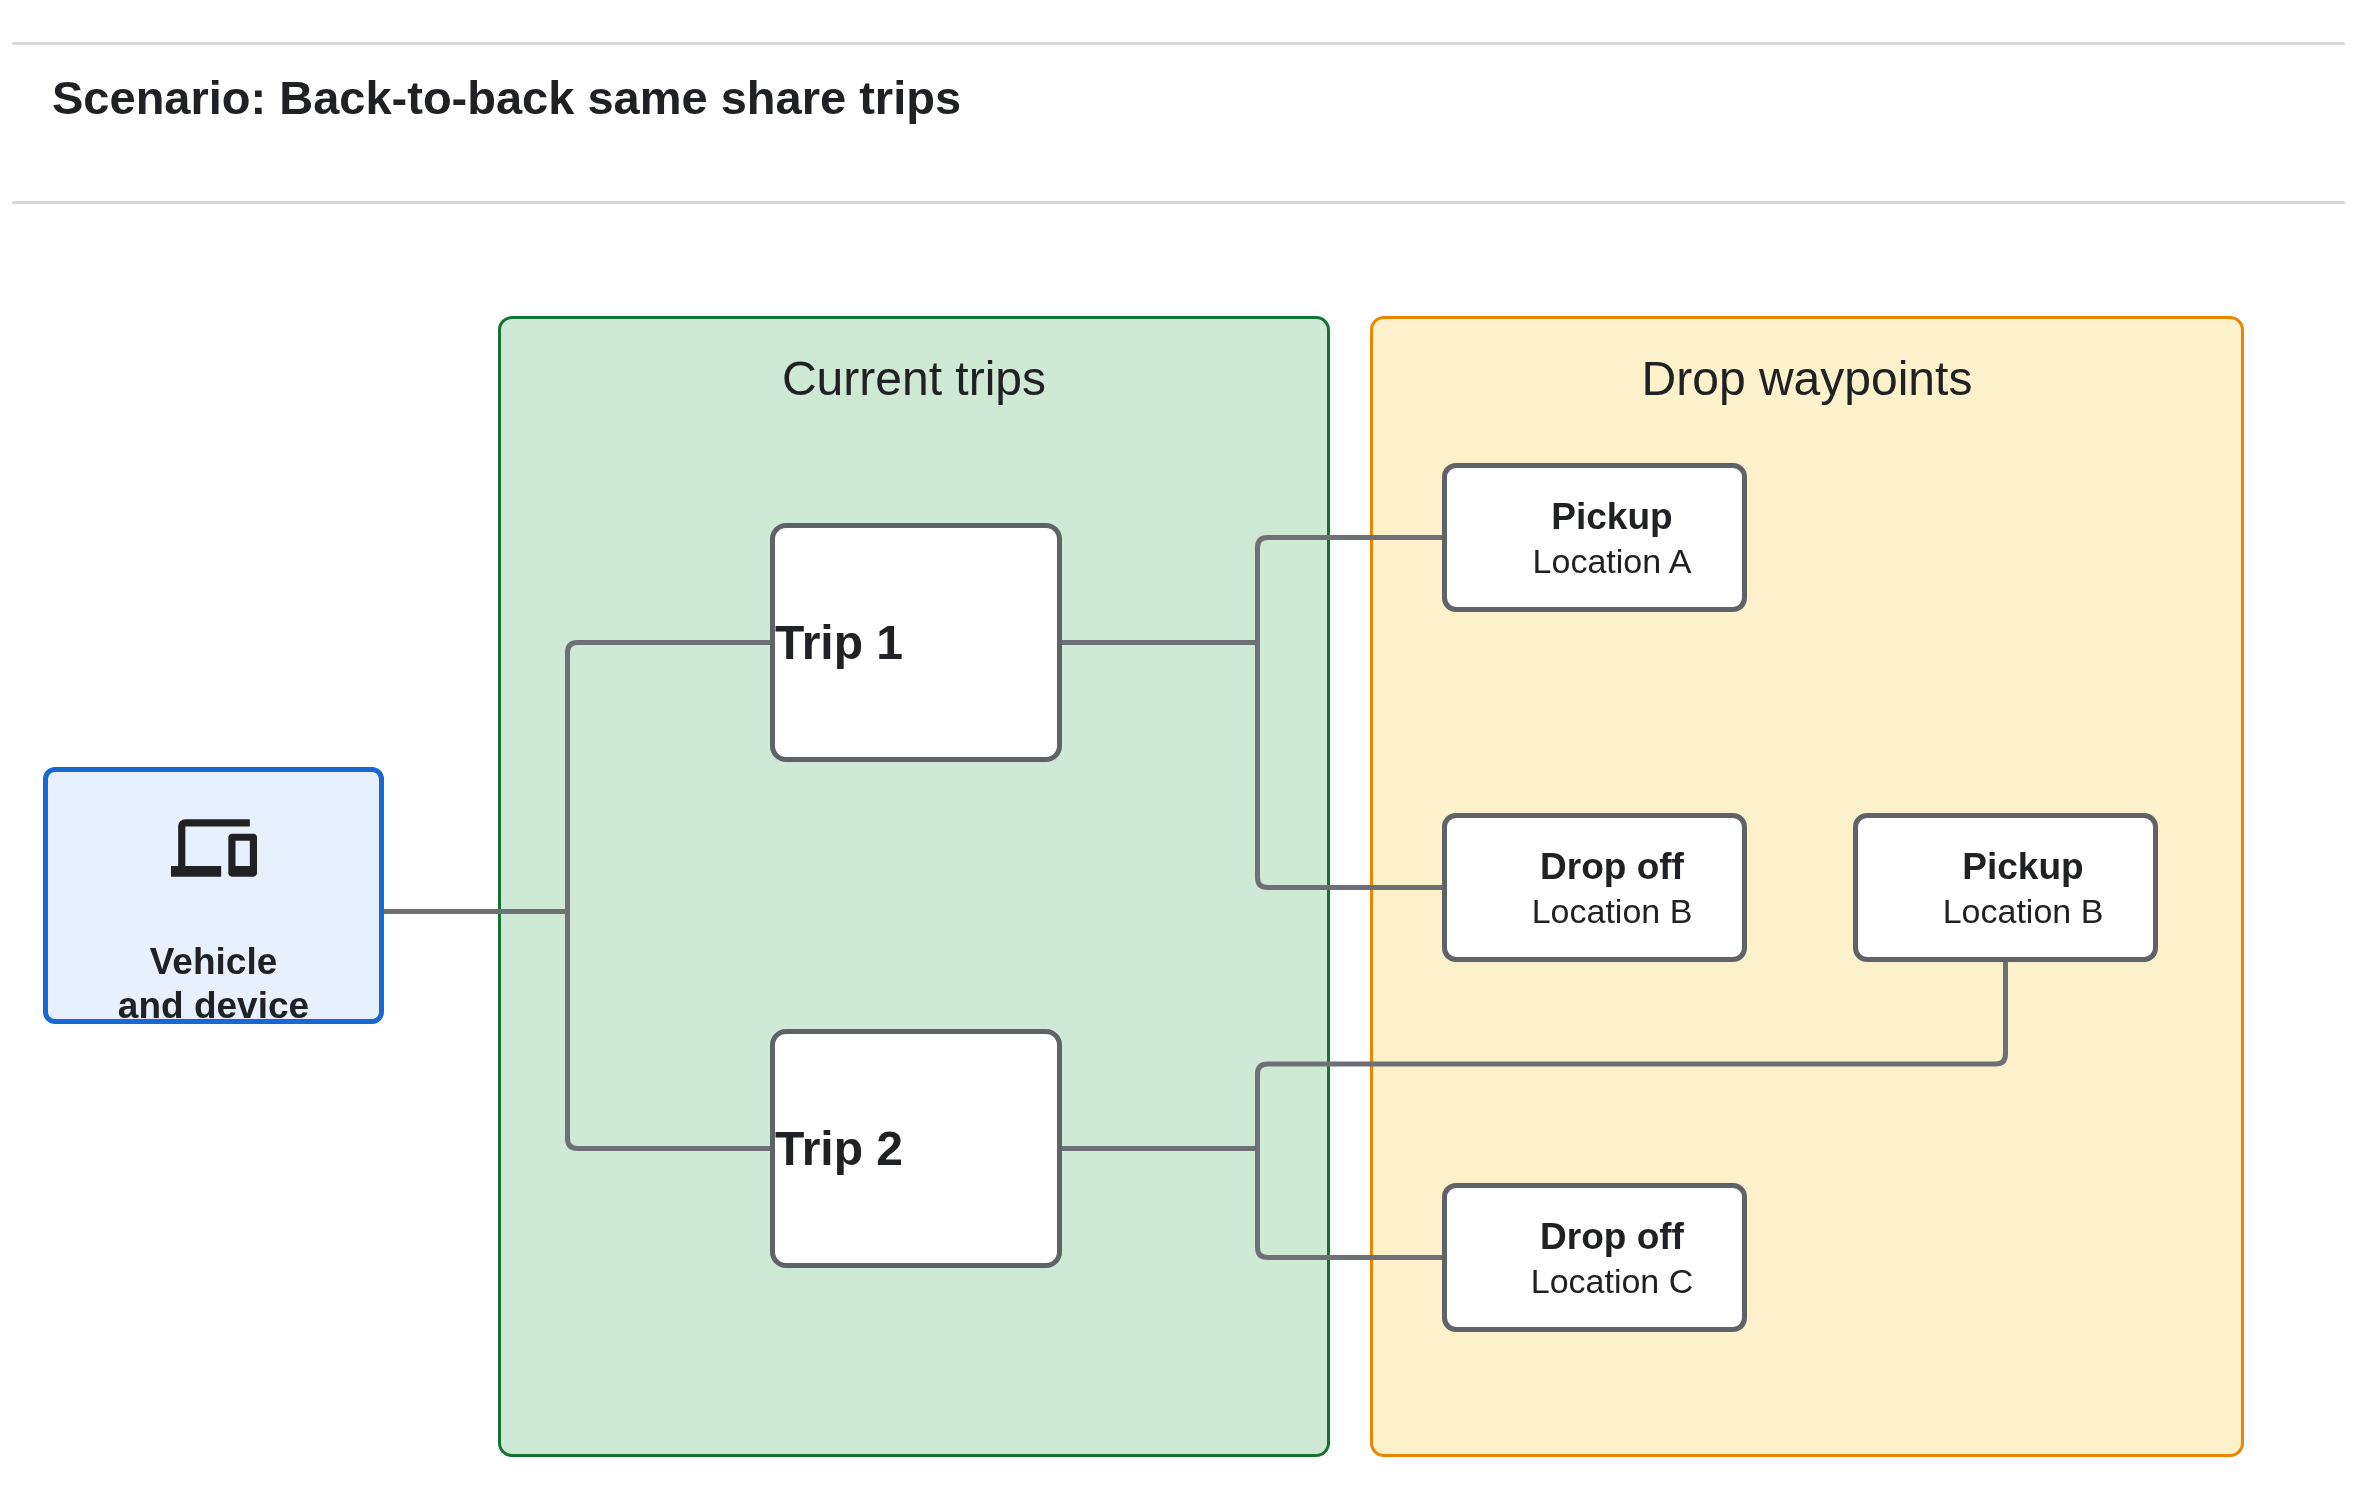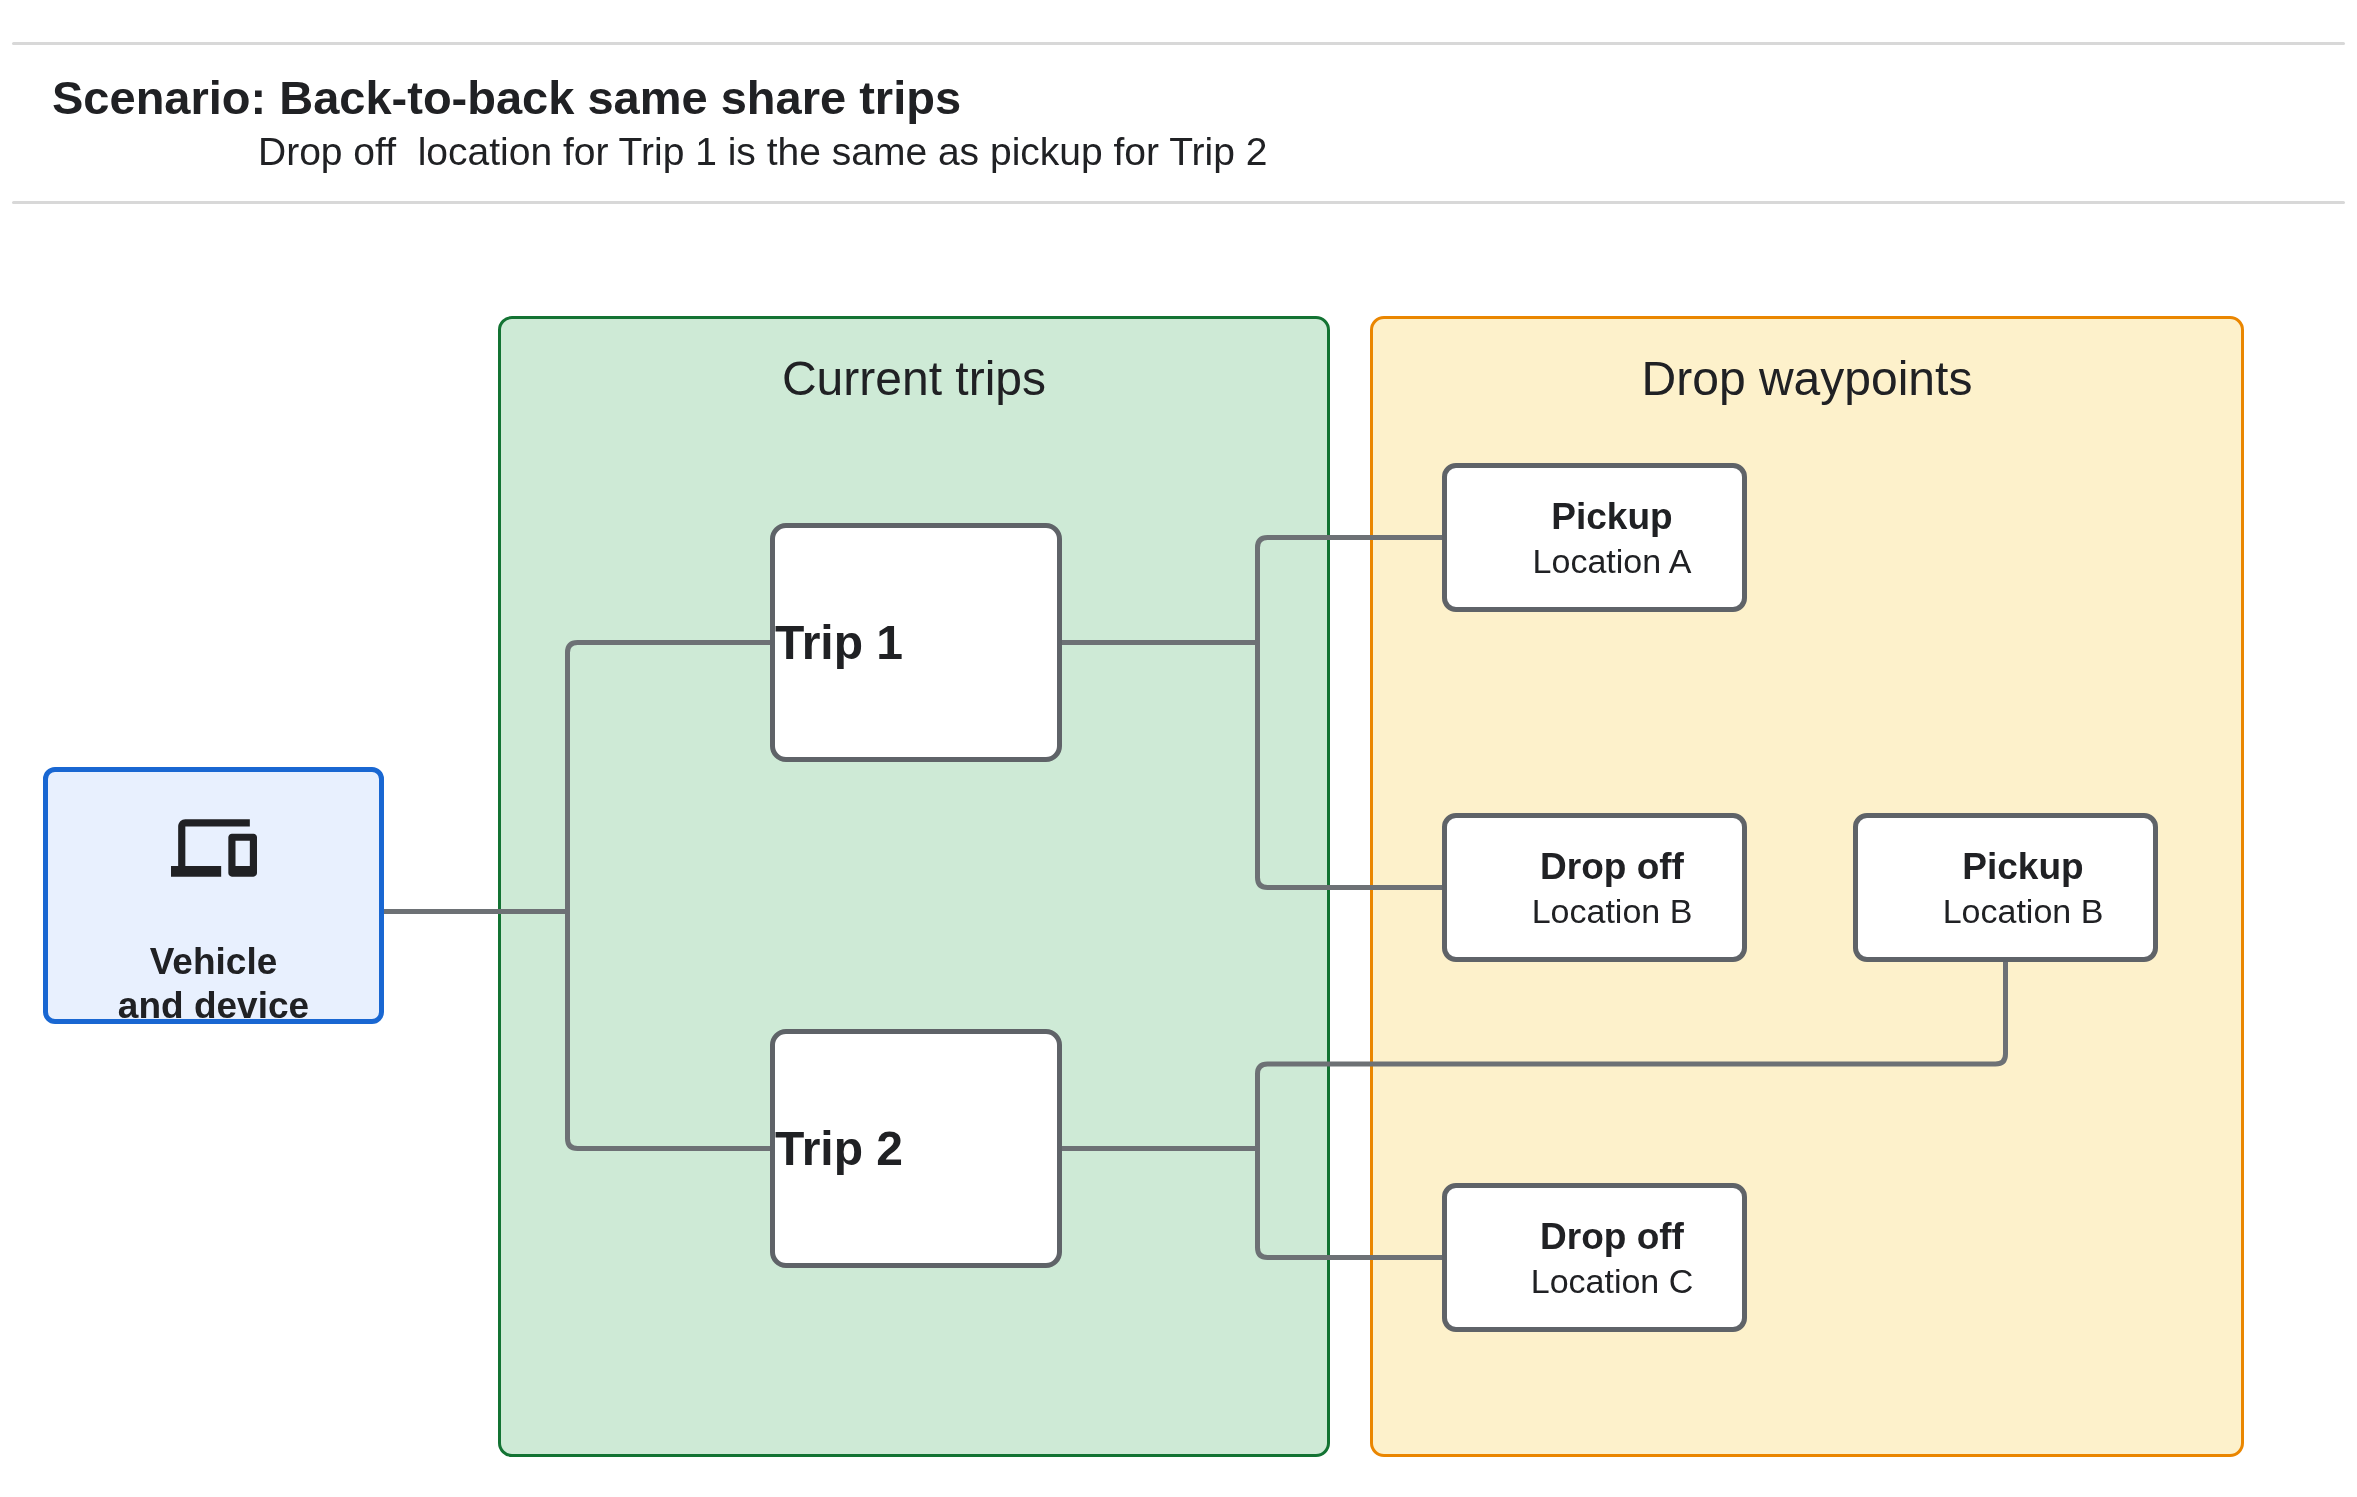--- a/index.html
+++ b/index.html
@@ -81,21 +81,20 @@
     stroke:var(--connector); stroke-width:5; fill:none; stroke-linejoin:round; stroke-linecap:butt;
   }
 </style>
 </head>
 <body>
 
 <div class="canvas">
 
   <div class="divider top"></div>
   <div class="page-title">Scenario: Back-to-back same share trips</div>
-  <div class="page-subtitle">Drop off  location for Trip 1 is the same as pickup for Trip 2</div>
   <div class="divider bottom"></div>
 
   <div class="panel green">
     <div class="panel-title">Current trips</div>
   </div>
   <div class="panel orange">
     <div class="panel-title">Drop waypoints</div>
   </div>
 
   <svg class="connectors" viewBox="0 0 2357 1497" xmlns="http://www.w3.org/2000/svg">

